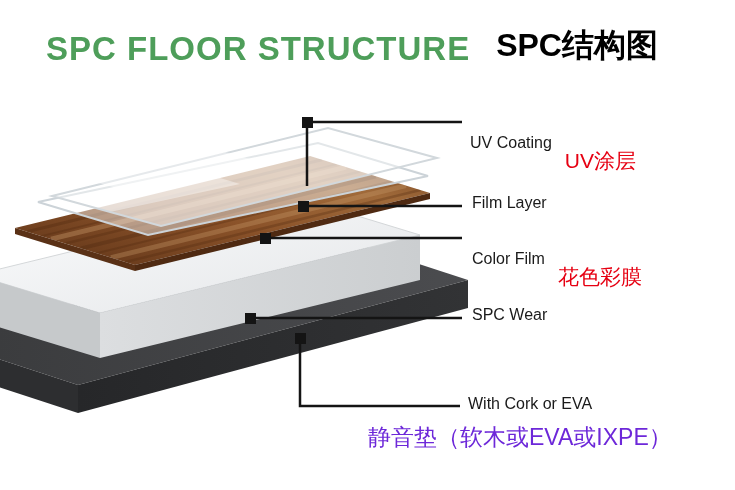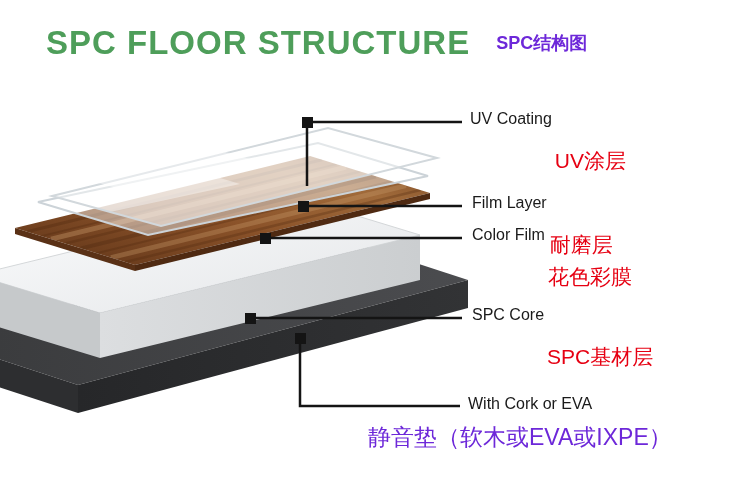--- a/index.html
+++ b/index.html
@@ -5,31 +5,31 @@
   html,body{margin:0;padding:0;background:#ffffff;}
   .stage{
     position:relative;
     width:735px;height:490px;
     background:#ffffff;
     overflow:hidden;
     font-family:"Liberation Sans", sans-serif;
   }
   .title-row{
     position:absolute;left:46px;top:24px;
-    display:flex;align-items:center;gap:26px;white-space:nowrap;
+    display:flex;align-items:flex-end;gap:26px;white-space:nowrap;
   }
   .title-en{
     font-size:33px;font-weight:700;letter-spacing:1px;color:#4e9e5a;
   }
   .title-zh{
-    font-size:18px;color:#6d28d9;font-weight:600;
+    font-size:32px;color:#000000;font-weight:600;
   }
   .diagram-svg{position:absolute;left:0;top:0;}
   .row{
-    position:absolute;display:flex;align-items:flex-start;gap:3px;white-space:nowrap;
+    position:absolute;display:flex;align-items:center;gap:13px;white-space:nowrap;
   }
   .en{font-size:16px;color:#1a1a1a;}
   .zh{font-size:21px;color:#e60012;margin-top:37px;}
   .row-uv{left:470px;top:110px;}
   .row-wear{left:472px;top:194px;}
   .row-film{left:472px;top:226px;}
   .row-core{left:472px;top:306px;}
   .row-cork{left:468px;top:395px;}
   .cork-zh{
     position:absolute;left:368px;top:422px;
@@ -129,31 +129,29 @@
     </g>
   </svg>
 
   <div class="row row-uv">
     <span class="en">UV Coating</span>
     <span class="zh">UV涂层</span>
   </div>
 
   <div class="row row-wear">
     <span class="en">Film Layer</span>
-    <span class="zh">耐磨层</span>
   </div>
 
   <div class="row row-film">
     <span class="en">Color Film</span>
     <span class="zh">花色彩膜</span>
   </div>
 
   <div class="row row-core">
-    <span class="en">SPC Core</span>
-    <span class="zh">SPC基材层</span>
+    <span class="en">SPC Wear</span>
   </div>
 
   <div class="row row-cork">
     <span class="en">With Cork or EVA</span>
   </div>
 
   <div class="cork-zh">静音垫（软木或EVA或IXPE）</div>
 
 </div>
 

